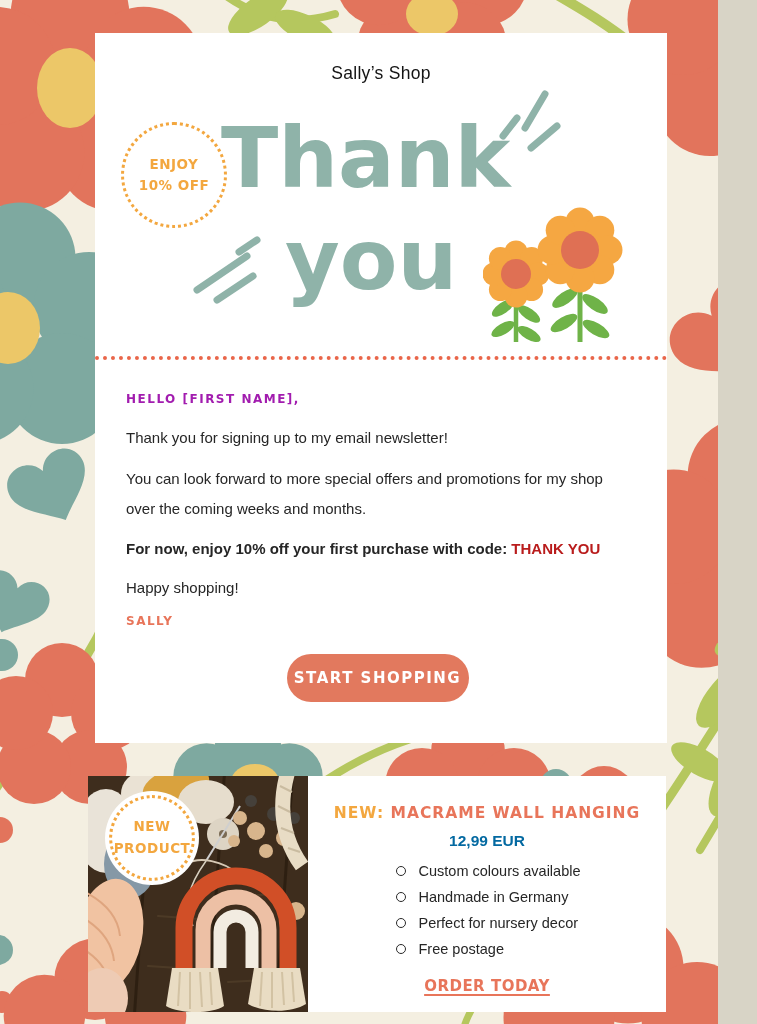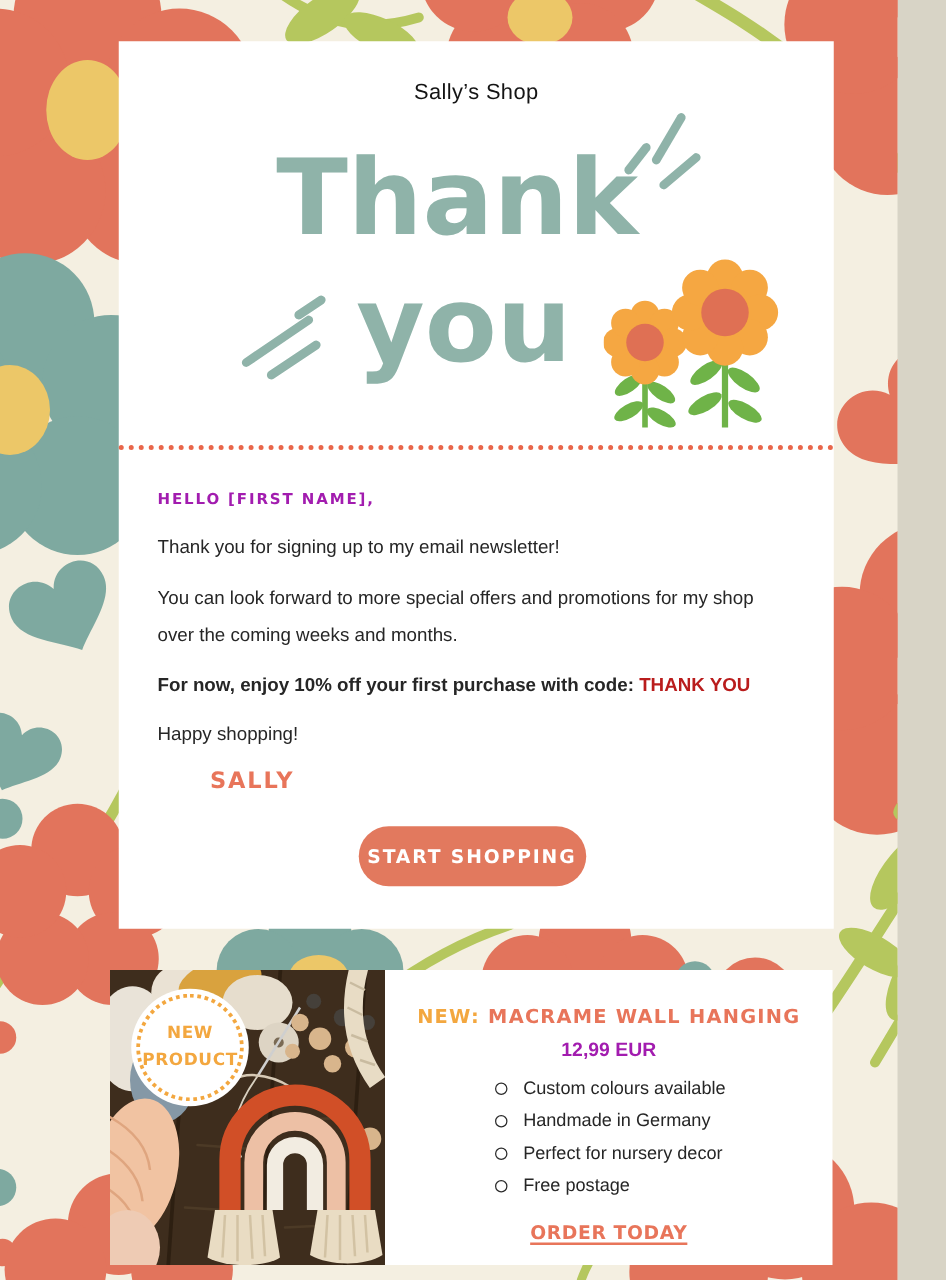--- a/index.html
+++ b/index.html
@@ -26,38 +26,38 @@
   .sp-bl{left:92px;top:148px;}
   .hero-flowers{position:absolute;left:388px;top:118px;}
   .divider{border-top:4px dotted #e9664a;width:100%;height:0;}
 
   .message{padding:32px 38px 0 31px;color:#262626;font-size:15px;}
   .greeting{color:#a21caf;font-size:12px;letter-spacing:1.5px;margin-bottom:20px;}
   .message p{margin:0 0 15px 0;line-height:1.55;}
   .message p.wide{line-height:2.0;margin-bottom:13px;}
   .promo{font-weight:700;white-space:nowrap;}
   .promo .code{color:#b91c1c;}
-  .signature{color:#e8755a;font-size:18px;letter-spacing:1.5px;margin-top:4px;margin-left:42px;}
+  .signature{color:#e8755a;font-size:12px;letter-spacing:1.5px;margin-top:4px;}
   .cta{display:block;margin:26px auto 0;width:182px;height:48px;border:none;border-radius:26px;
        background:#e2795e;color:#fff;font-size:15px;letter-spacing:1.5px;cursor:pointer;
        font-family:"DejaVu Sans",sans-serif;font-weight:700;}
 
   
   .product-card{position:absolute;left:88px;top:776px;width:578px;height:236px;background:#fff;z-index:2;
                 display:flex;}
   .photo{position:relative;flex:0 0 220px;width:220px;height:236px;overflow:hidden;}
   .product-badge{position:absolute;left:17px;top:15px;width:94px;height:94px;background:#fff;border-radius:50%;
                  display:flex;flex-direction:column;align-items:center;justify-content:center;
                  color:#f3a73f;font-size:13.5px;letter-spacing:.5px;line-height:1.6;text-align:center;}
   .product-badge::before{content:"";position:absolute;inset:4px;border:3px dotted #f3a73f;border-radius:50%;}
   .info{flex:1;padding:16px 0 0;text-align:center;color:#262626;}
   .p-title{font-size:15.5px;letter-spacing:1px;margin-top:12px;}
   .p-title .new{color:#f3a73f;}
   .p-title .t{color:#e8755a;}
-  .price{font-weight:700;font-size:15.5px;margin-top:10px;color:#a21caf;}
+  .price{font-weight:700;font-size:15.5px;margin-top:10px;color:#0369a1;}
   .features{display:inline-block;text-align:left;list-style:none;margin:13px 0 0;padding:0;}
   .features li{position:relative;padding-left:25px;font-size:14.5px;line-height:17px;margin-bottom:9px;}
   .features li::before{content:"";position:absolute;left:2px;top:3px;width:8px;height:8px;
                        border:1.5px solid #2a2a2a;border-radius:50%;}
   .order{display:inline-block;margin-top:10px;color:#e8755a;font-size:15px;letter-spacing:.5px;
          text-decoration:underline;text-decoration-thickness:2px;text-underline-offset:3px;cursor:pointer;}
 </style>
 </head>
 <body>
 
@@ -149,20 +149,24 @@
       <path d="M465,1024 C472,1005 480,995 492,985" stroke="#b5c75e" stroke-width="7" fill="none" stroke-linecap="round"></path>
       <use href="#f5" fill="#e2745c" transform="translate(628,1040) scale(1.5)"></use>
       <circle cx="745" cy="1028" r="20" fill="#7ea9a0"></circle>
     </g>
   </svg>
 
   <section class="main-card">
     <div class="shop-name">Sally’s Shop</div>
 
     <div class="hero">
+      <div class="hero-badge display">
+        <span>ENJOY</span>
+        <span>10% OFF</span>
+      </div>
 
       <div class="thank">Thank</div>
       <div class="you">you</div>
 
       <svg class="sparkle sp-tr" width="72" height="72" viewBox="0 0 72 72">
         <g stroke="#8fb3a9" stroke-width="7" stroke-linecap="round">
           <line x1="8" y1="52" x2="22" y2="34"></line>
           <line x1="30" y1="44" x2="50" y2="10"></line>
           <line x1="36" y1="64" x2="62" y2="42"></line>
         </g>

